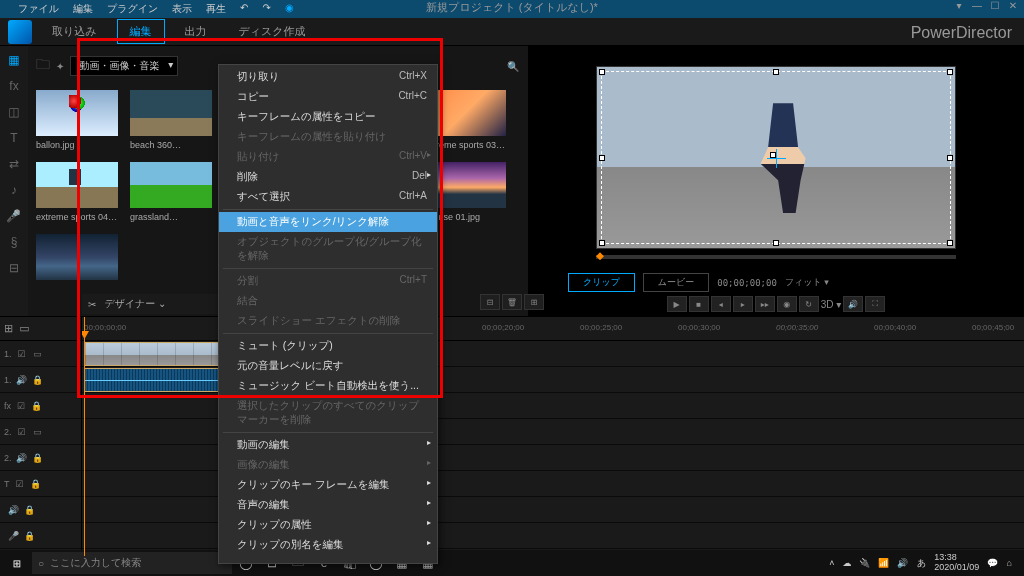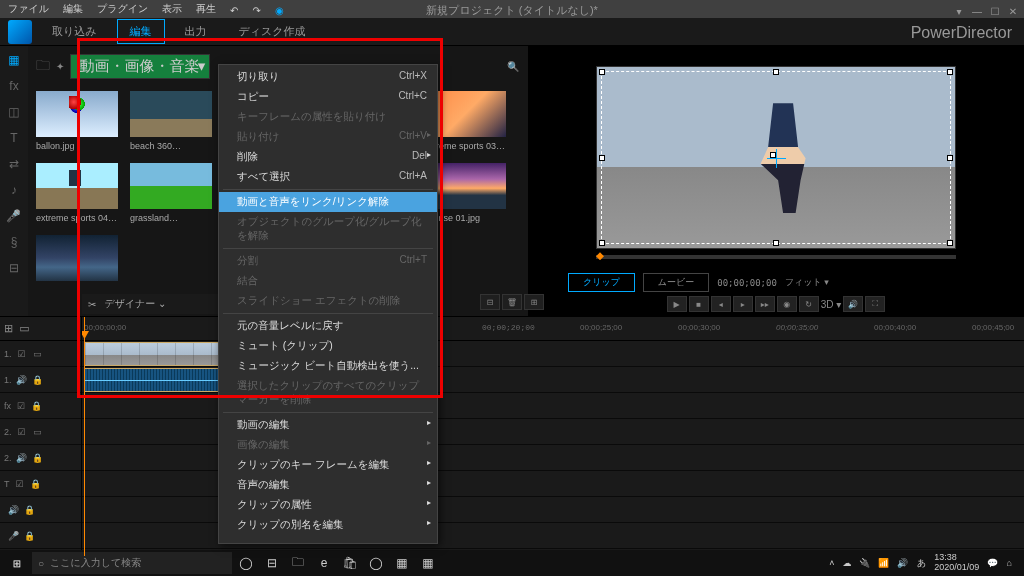--- a/index.html
+++ b/index.html
@@ -1,34 +1,34 @@
 <!DOCTYPE html>
 <html><head>
 <meta charset="utf-8">
 <style>
 *{margin:0;padding:0;box-sizing:border-box;font-family:"Meiryo","Segoe UI",sans-serif;user-select:none}
 body{width:1024px;height:576px;background:#1a1a1a;color:#aaa;overflow:hidden;position:relative;font-size:10px}
-.menubar{height:18px;background:#404040;display:flex;align-items:flex-end;padding:0 2px;gap:2px;position:relative}
+.menubar{height:18px;background:#0c4a6e;display:flex;align-items:flex-start;padding:0 12px;gap:2px;position:relative}
 .menubar-item{padding:2px 6px;color:#ccc;font-size:10px;cursor:pointer}
 .project-title{position:absolute;left:50%;transform:translateX(-50%);color:#999;font-size:11px}
 .win-controls{position:absolute;right:4px;display:flex;gap:4px}
 .win-btn{width:14px;height:12px;color:#999;font-size:10px;text-align:center;cursor:pointer}
 .toolbar{height:28px;background:#1a1a1a;display:flex;align-items:center;padding:0 8px;gap:8px;border-bottom:1px solid #000}
 .logo{width:24px;height:24px;background:linear-gradient(135deg,#0af,#05a);border-radius:3px}
 .tb-tab{padding:4px 12px;color:#999;font-size:11px;cursor:pointer}
 .tb-tab.active{border:1px solid #0af;color:#0af}
 .brand{position:absolute;right:12px;top:24px;color:#999;font-size:16px;font-weight:300}
 .main{display:flex;height:270px}
 .sidetools{width:28px;background:#1a1a1a;display:flex;flex-direction:column;gap:6px;padding:4px 2px;align-items:center}
 .sidetool{width:20px;height:20px;display:flex;align-items:center;justify-content:center;color:#666;cursor:pointer;font-size:12px}
 .sidetool.active{color:#0af}
 .library{flex:0 0 500px;background:#161616;padding:4px;position:relative}
 .lib-header{display:flex;align-items:center;gap:6px;padding:4px;margin-bottom:4px}
 .lib-folder{color:#666;font-size:14px}
-.lib-dd{background:#15803d;padding:2px 10px 2px 8px;color:#ccc;font-size:15px;border:1px solid #333;position:relative}
+.lib-dd{background:#000000;padding:2px 18px 2px 8px;color:#ccc;font-size:10px;border:1px solid #333;position:relative}
 .lib-dd:after{content:"▾";position:absolute;right:4px}
 .thumbs{display:flex;flex-wrap:wrap;gap:12px;padding:4px}
 .thumb{width:82px;display:flex;flex-direction:column;gap:4px;cursor:pointer}
 .thumb-img{width:82px;height:46px;background:#333;background-size:cover;background-position:center}
 .thumb-lbl{color:#aaa;font-size:9px;text-align:left;white-space:nowrap;overflow:hidden;text-overflow:ellipsis}
 .t-balloon{background:linear-gradient(#8ac,#def);position:relative}
 .t-balloon:after{content:"";position:absolute;left:40%;top:10%;width:16px;height:20px;background:radial-gradient(circle at 30% 30%,#f44,#a00 40%,transparent 42%),radial-gradient(circle at 60% 40%,#4f4,#0a0 40%,transparent 42%),radial-gradient(circle at 45% 55%,#44f,#00a 40%,transparent 42%)}
 .t-beach{background:linear-gradient(#2a4a5a 0%,#2a4a5a 60%,#8a7a5a 60%)}
 .t-sport3{background:linear-gradient(135deg,#f84 0%,#fa6 50%,#224 100%)}
 .t-sport4{background:linear-gradient(#aef 0%,#aef 55%,#875 55%);position:relative}
@@ -268,21 +268,21 @@
           <span class="ic">🔒</span>
         </div>
       </div>
   </div>
   <div class="tl-tracks">
     <div class="tl-ruler" id="ruler">
         <span style="left: 2px;">00;00;00;00</span>
         <span style="left: 90px;"></span>
         <span style="left: 177px;"></span>
         <span style="left: 264px;"></span>
-        <span style="left: 400px; font-family: Liberation Mono, monospace;">00;00;20;00</span>
+        <span style="left: 400px;">00;00;20;00</span>
         <span style="left: 498px;">00;00;25;00</span>
         <span style="left: 596px;">00;00;30;00</span>
         <span style="left: 694px; font-style: italic;">00;00;35;00</span>
         <span style="left: 792px;">00;00;40;00</span>
         <span style="left: 890px;">00;00;45;00</span>
       </div>
     <div class="playhead"></div>
     <div class="tl-track">
         <div class="clip-v"></div>
       </div>
@@ -300,20 +300,23 @@
 
 <div class="ctx-menu" id="ctx">
     <div class="ctx-item">
       <span>切り取り</span>
       <span class="ctx-sc">Ctrl+X</span>
     </div>
     <div class="ctx-item">
       <span>コピー</span>
       <span class="ctx-sc">Ctrl+C</span>
     </div>
+    <div class="ctx-item">
+      <span>キーフレームの属性をコピー</span>
+    </div>
     <div class="ctx-item dis">
       <span>キーフレームの属性を貼り付け</span>
     </div>
     <div class="ctx-item dis sub">
       <span>貼り付け</span>
       <span class="ctx-sc">Ctrl+V</span>
     </div>
     <div class="ctx-item sub">
       <span>削除</span>
       <span class="ctx-sc">Del</span>
@@ -335,24 +338,24 @@
       <span class="ctx-sc">Ctrl+T</span>
     </div>
     <div class="ctx-item dis">
       <span>結合</span>
     </div>
     <div class="ctx-item dis">
       <span>スライドショー エフェクトの削除</span>
     </div>
     <div class="ctx-sep"></div>
     <div class="ctx-item">
+      <span>ミュート (クリップ)</span>
+    </div>
+    <div class="ctx-item">
       <span>元の音量レベルに戻す</span>
-    </div>
-    <div class="ctx-item">
-      <span>ミュート (クリップ)</span>
     </div>
     <div class="ctx-item">
       <span>ミュージック ビート自動検出を使う...</span>
     </div>
     <div class="ctx-item dis">
       <span>選択したクリップのすべてのクリップ マーカーを削除</span>
     </div>
     <div class="ctx-sep"></div>
     <div class="ctx-item sub">
       <span>動画の編集</span>

